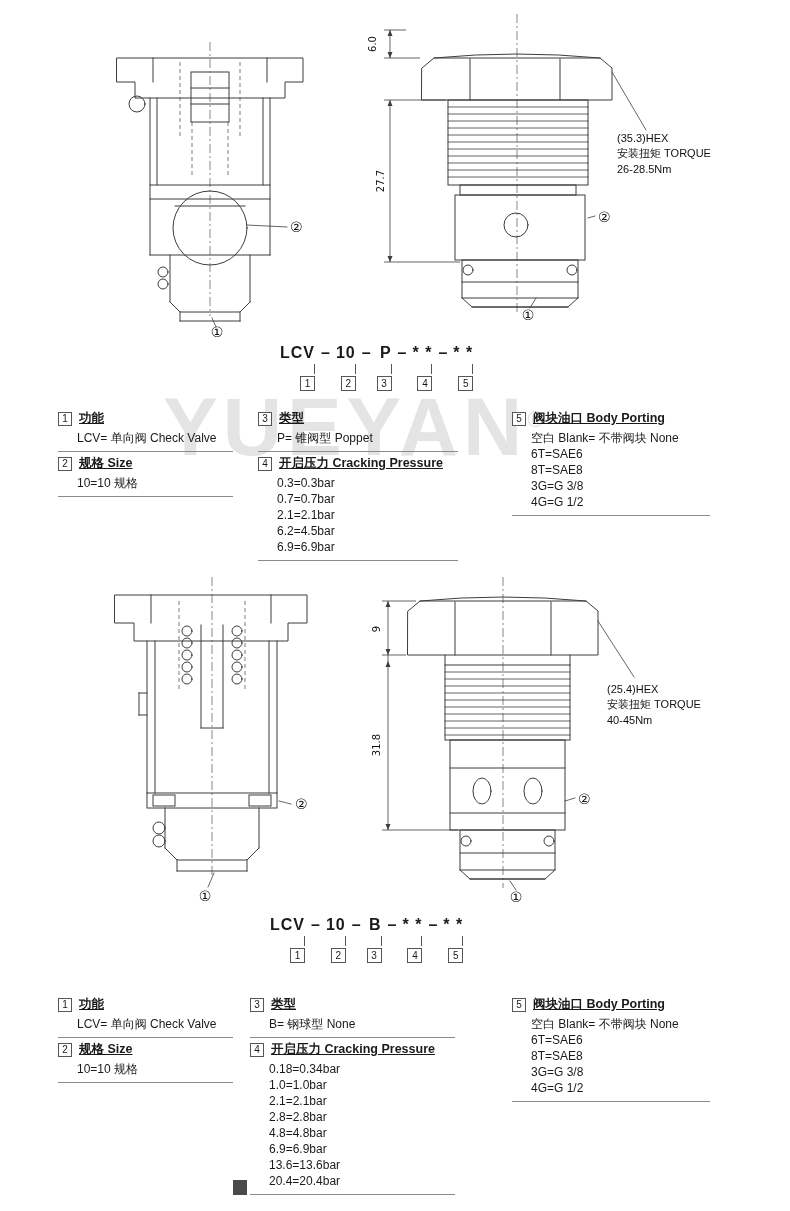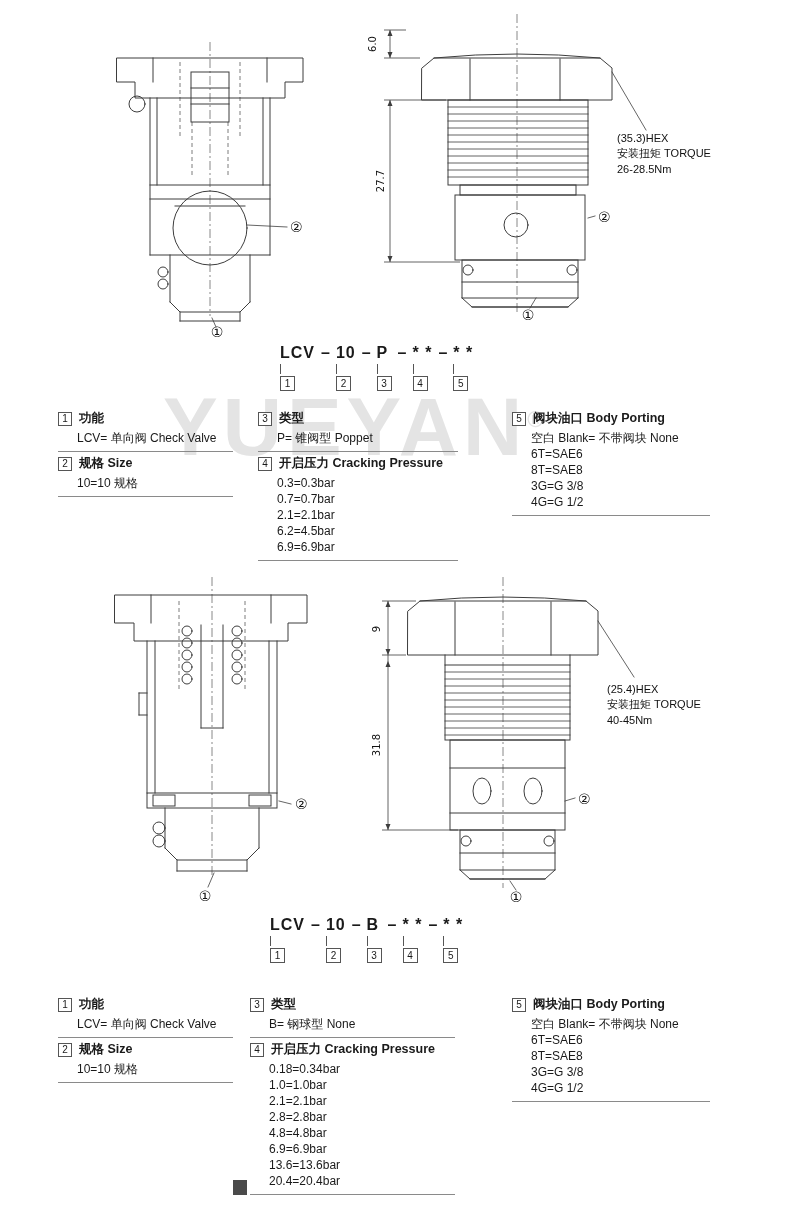--- a/index.html
+++ b/index.html
@@ -17,27 +17,27 @@
   .arr { fill:#3d3d3d; stroke:none; }
   text.lbl { font-family:"DejaVu Sans",sans-serif; font-size:14px; fill:#111; }
   text.dim { font-family:"DejaVu Sans",sans-serif; font-size:10px; fill:#111; }
   .hex-note { position:absolute; font-size:11px; line-height:1.4; color:#111; z-index:2; }
   .watermark { position:absolute; left:163px; top:380px; font-size:82px; font-weight:bold;
                letter-spacing:5px; color:#e4e4e4; z-index:0; white-space:nowrap; }
   .watermark sup { font-size:22px; vertical-align:28px; letter-spacing:0; }
   .code-row { position:absolute; display:flex; align-items:flex-start; gap:6px; z-index:2; }
   .code-part { font-weight:bold; font-size:16px; letter-spacing:1px; }
   .code-dash { font-weight:bold; font-size:16px; }
-  .code-col { display:flex; flex-direction:column; align-items:flex-start; }
+  .code-col { display:flex; flex-direction:column; align-items:flex-end; }
   .code-tick { width:1px; height:10px; background:#555; margin:2px 0 2px; }
   .code-box { width:15px; height:15px; border:1px solid #555; font-size:10px; line-height:13px; text-align:center; background:#fff; }
   .legend-block { position:absolute; border-bottom:1px solid #8a8a8a; padding-bottom:5px; z-index:2; }
   .legend-head { display:flex; align-items:center; gap:7px; margin-bottom:3px; }
   .numbox { width:14px; height:14px; border:1px solid #555; font-size:10px; line-height:12px; text-align:center; flex:0 0 auto; background:#fff; }
-  .legend-title { font-weight:bold; font-size:12.5px; }
+  .legend-title { font-weight:bold; font-size:12.5px;text-decoration:underline; }
   .legend-line { font-size:12px; line-height:16px; padding-left:3px;margin-left:16px; }
   .logo-fragment { position:absolute; width:14px; height:15px; background:#4a4a4a; z-index:1; }
 </style>
 </head>
 <body>
 
 <div class="page">
 
   <div class="watermark">
     <span>YUEYAN</span><sup>®</sup>

